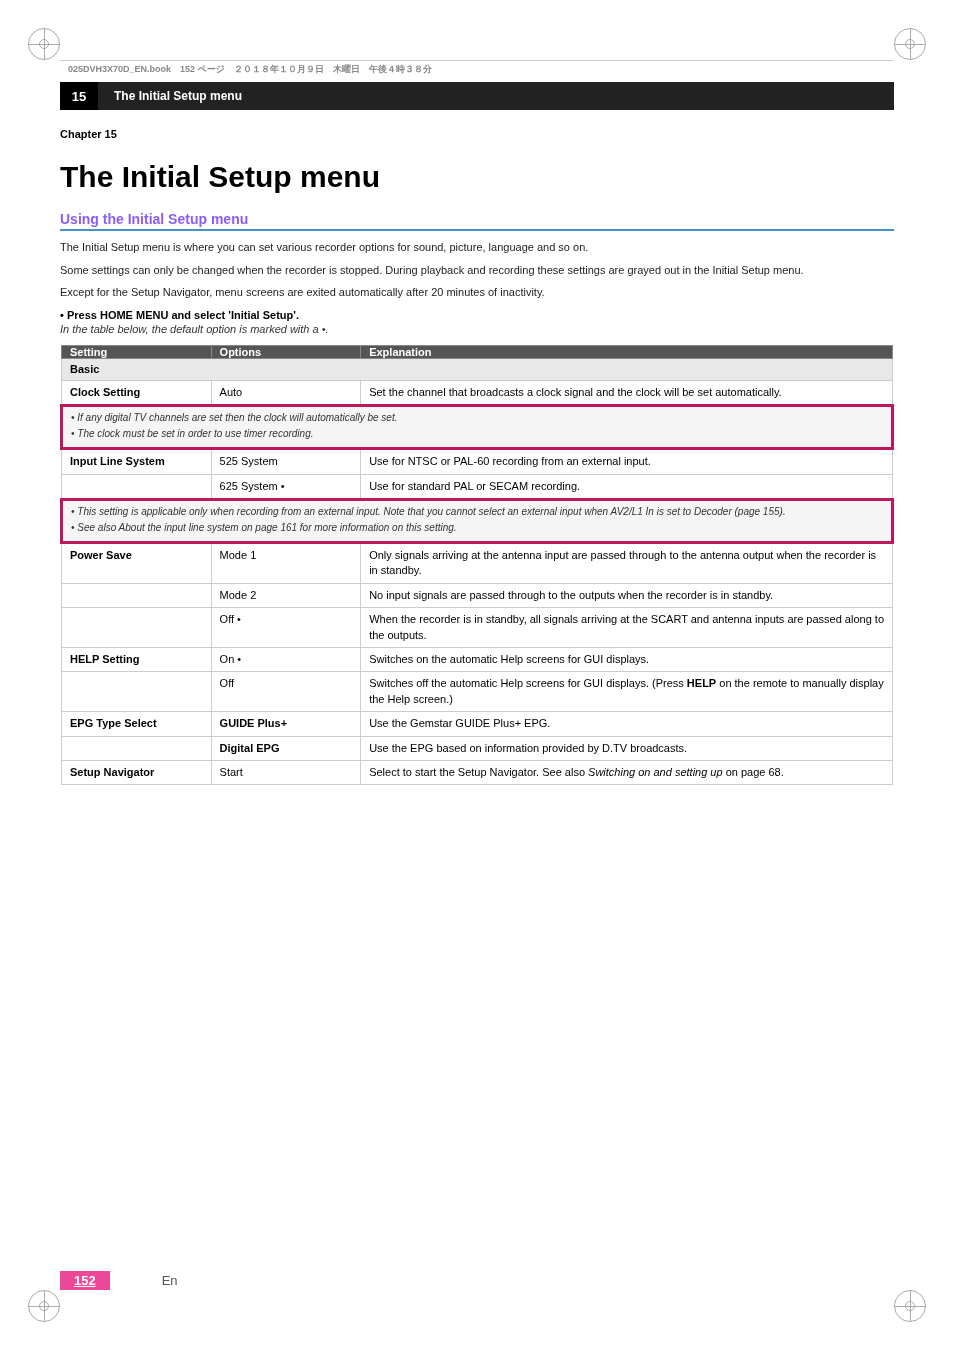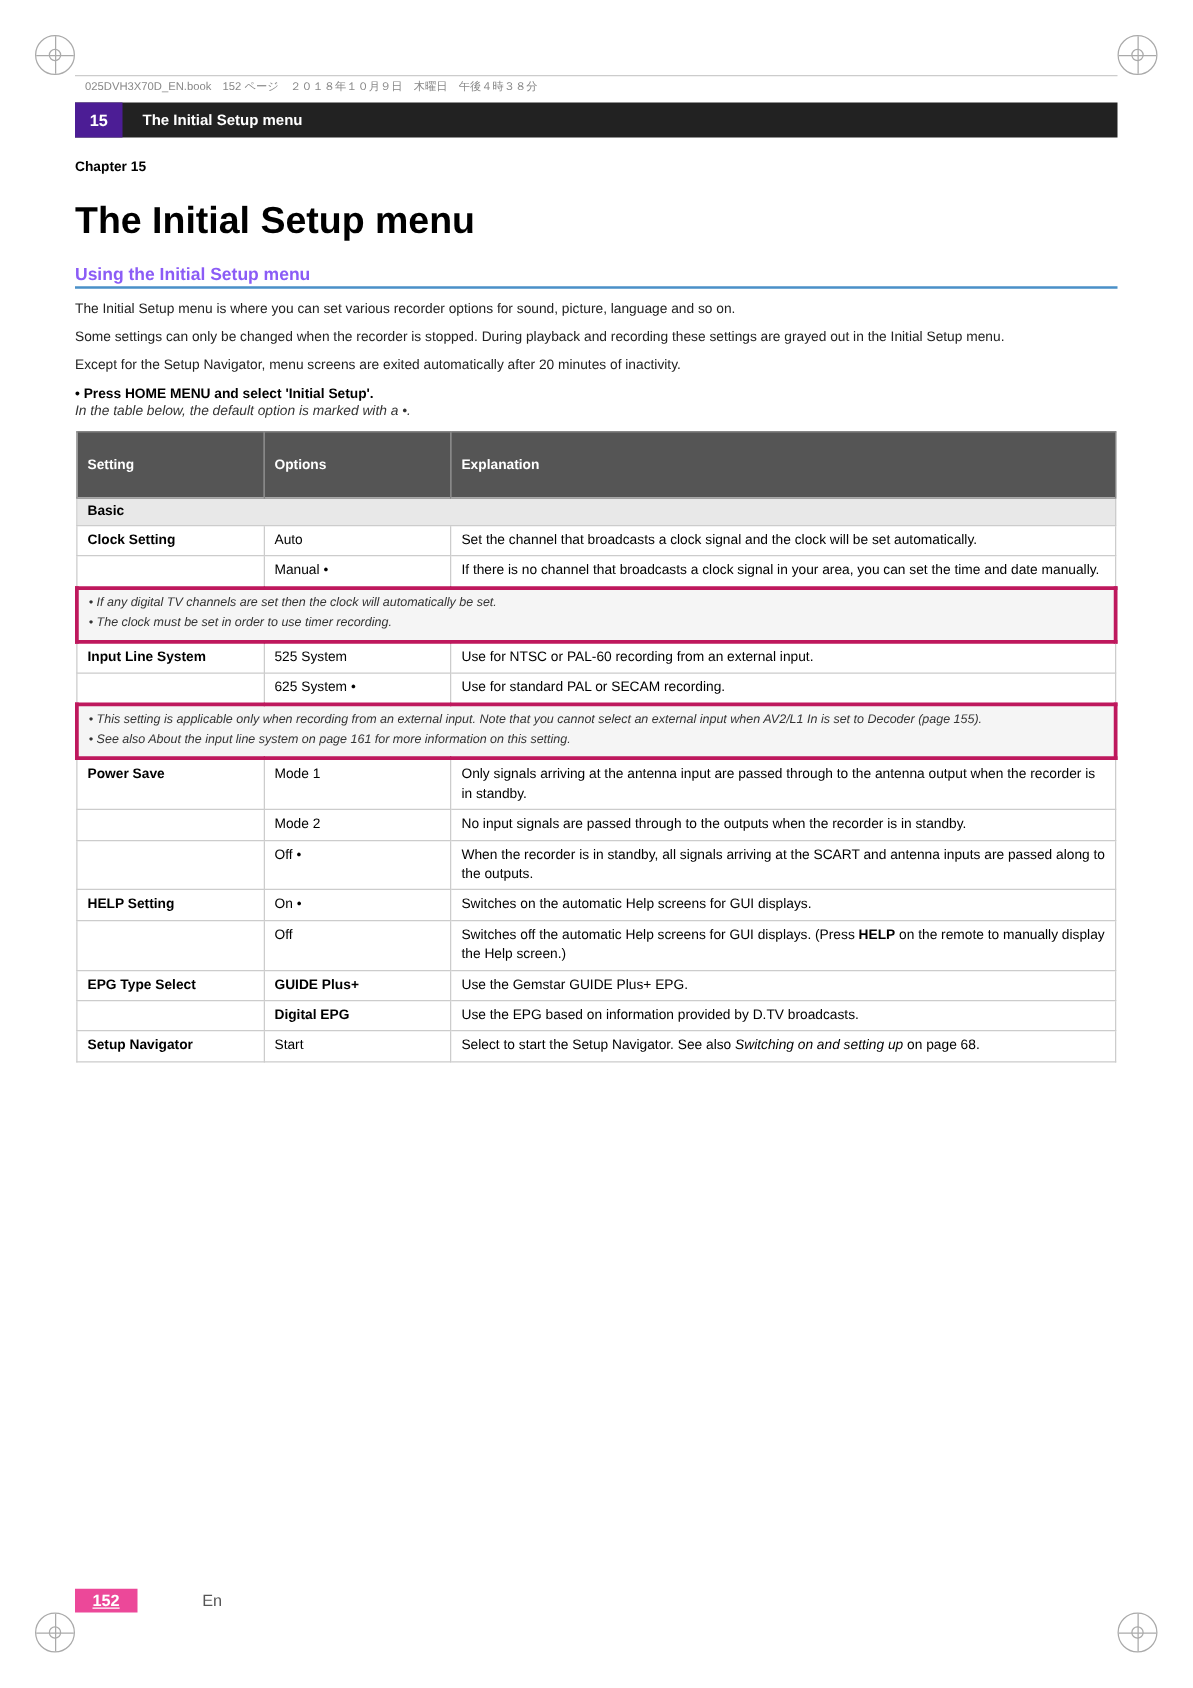--- a/index.html
+++ b/index.html
@@ -21,35 +21,36 @@
       right: 60px;
       height: 18px;
       font-size: 9px;
       color: #888;
       display: flex;
       align-items: center;
       border-top: 1px solid #ccc;
     }
     .top-strip-text {
       padding: 2px 8px;
+      font-weight: bold;
     }
 
     
     .chapter-bar {
       position: absolute;
       top: 82px;
       left: 60px;
       right: 60px;
       height: 28px;
       background: #222;
       display: flex;
       align-items: center;
     }
     .chapter-num {
-      background: #4c1d95;
+      background: #000000;
       color: #fff;
       font-size: 13px;
       font-weight: bold;
       width: 38px;
       height: 28px;
       display: flex;
       align-items: center;
       justify-content: center;
     }
     .chapter-title-bar {
@@ -123,21 +124,21 @@
     .settings-table {
       width: 100%;
       border-collapse: collapse;
       font-size: 11px;
       margin-top: 4px;
     }
     .settings-table th {
       background: #555;
       color: #fff;
       text-align: left;
-      padding: 20px 8px;
+      padding: 0 8px;
       font-size: 11px;
       font-weight: bold;
       border: 1px solid #888;
     }
     .settings-table td {
       padding: 4px 8px;
       vertical-align: top;
       border: 1px solid #ccc;
       line-height: 1.4;
     }
@@ -282,25 +283,20 @@
       <tr class="group-header">
         <td colspan="3">Basic</td>
       </tr>
 
       <tr>
         <td class="bold">Clock Setting</td>
         <td>Auto</td>
         <td>Set the channel that broadcasts a clock signal and the clock will be set automatically.</td>
       </tr>
 
-      <tr>
-        <td></td>
-        <td>Manual •</td>
-        <td>If there is no channel that broadcasts a clock signal in your area, you can set the time and date manually.</td>
-      </tr>
 
       <tr class="note-row">
         <td colspan="3">
           <div class="note-bullet">If any digital TV channels are set then the clock will automatically be set.</div>
           <div class="note-bullet">The clock must be set in order to use timer recording.</div>
         </td>
       </tr>
 
       <tr>
         <td class="bold">Input Line System</td>

